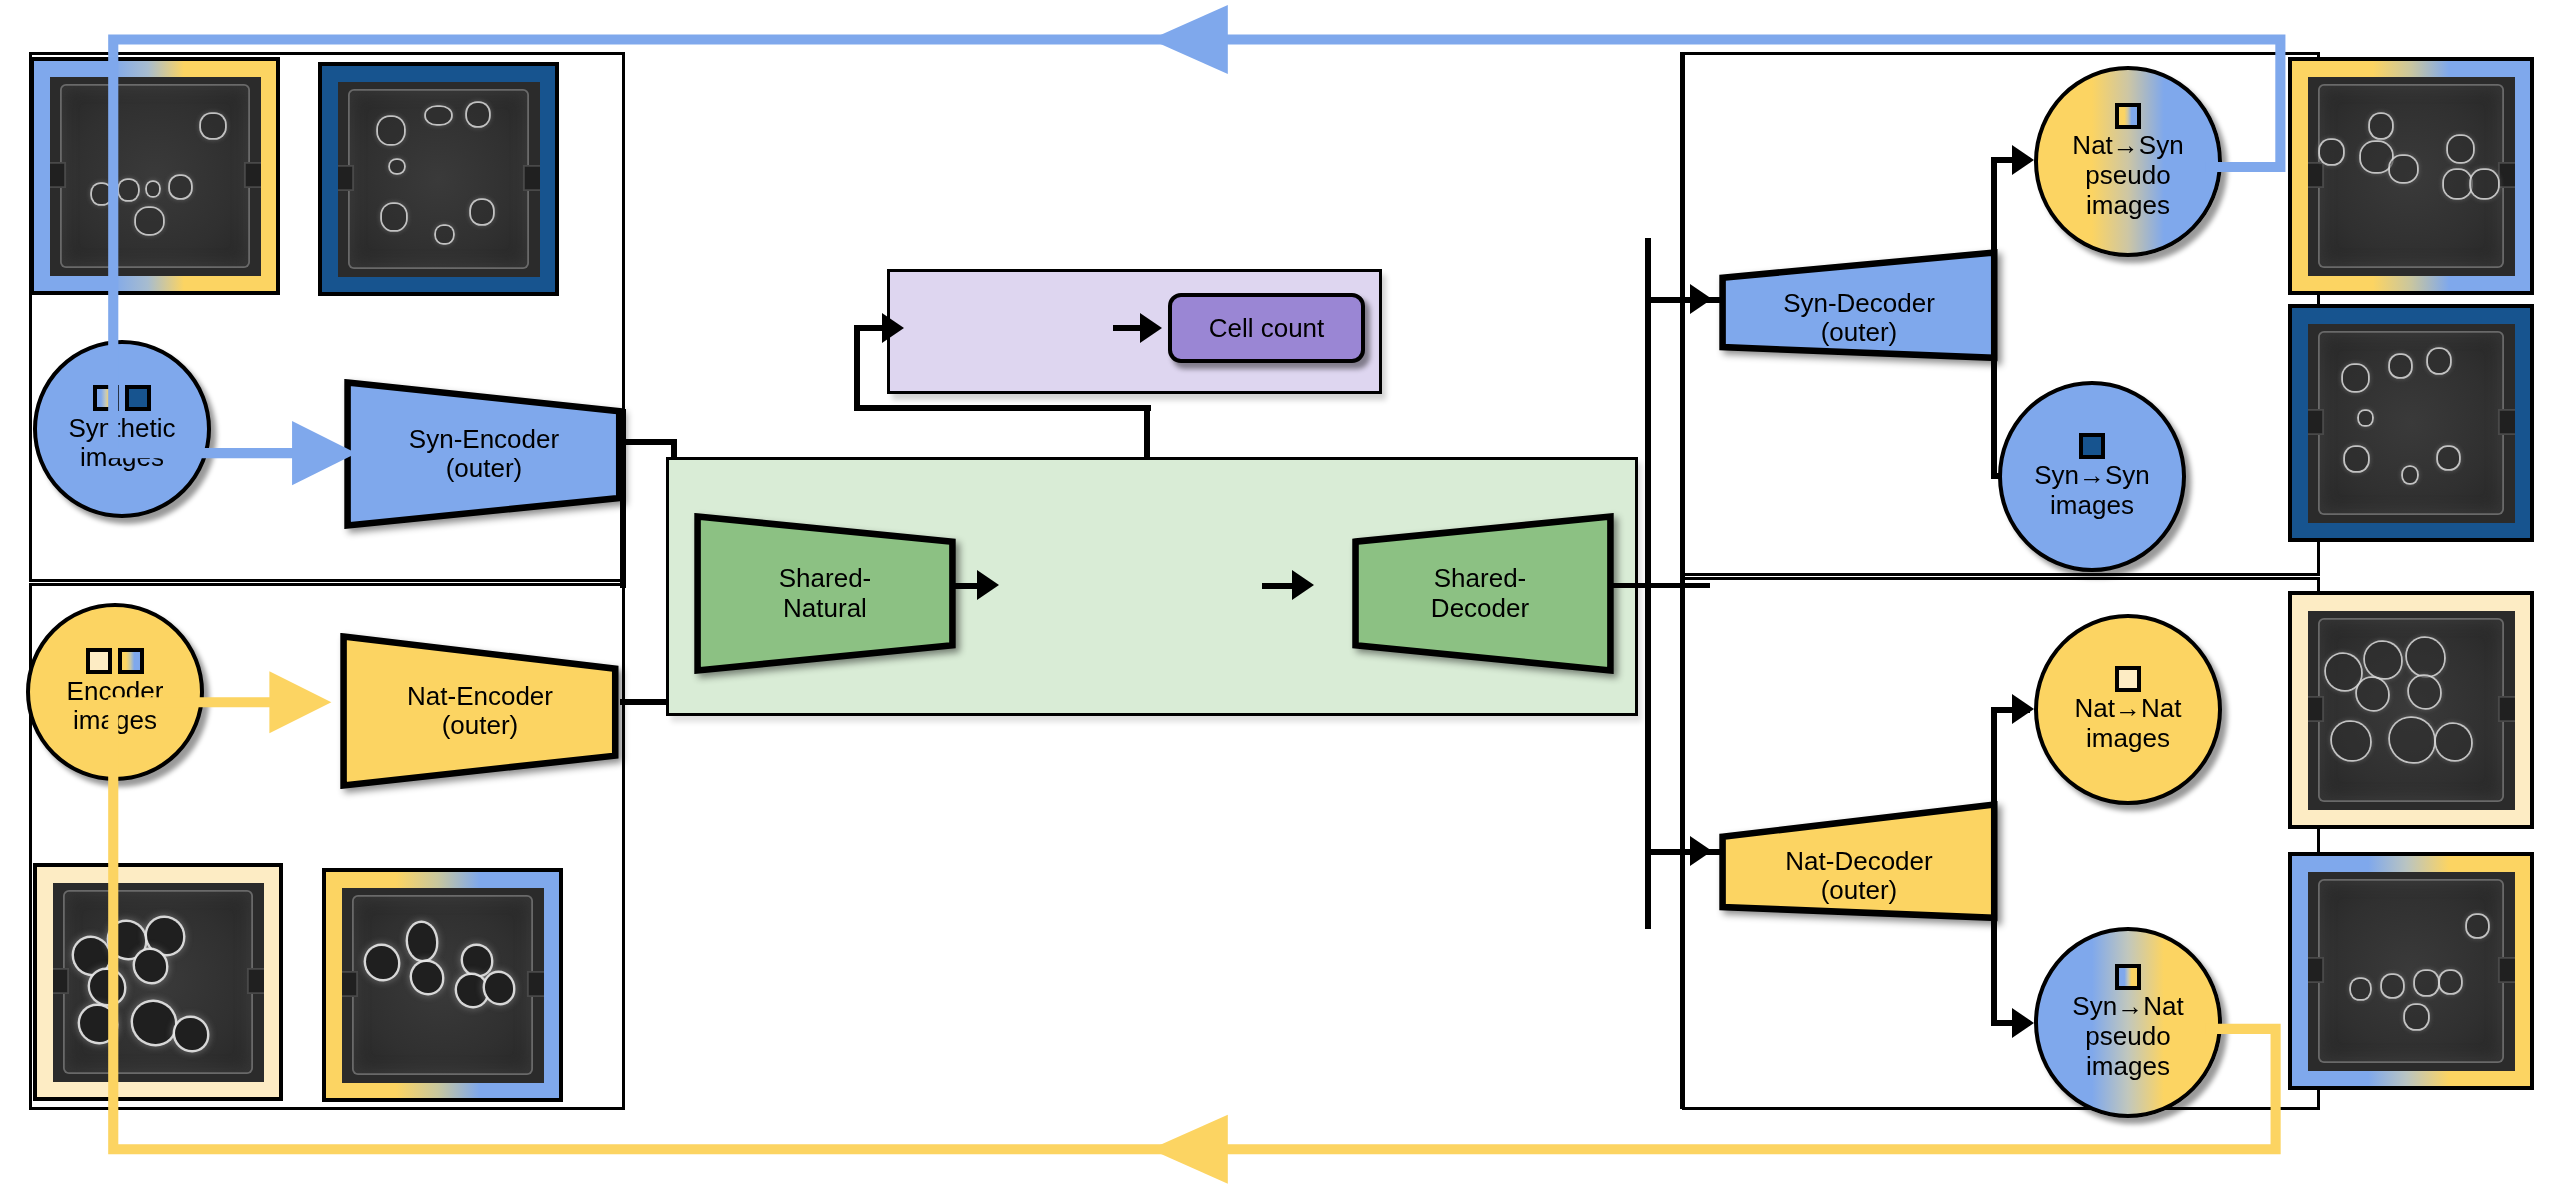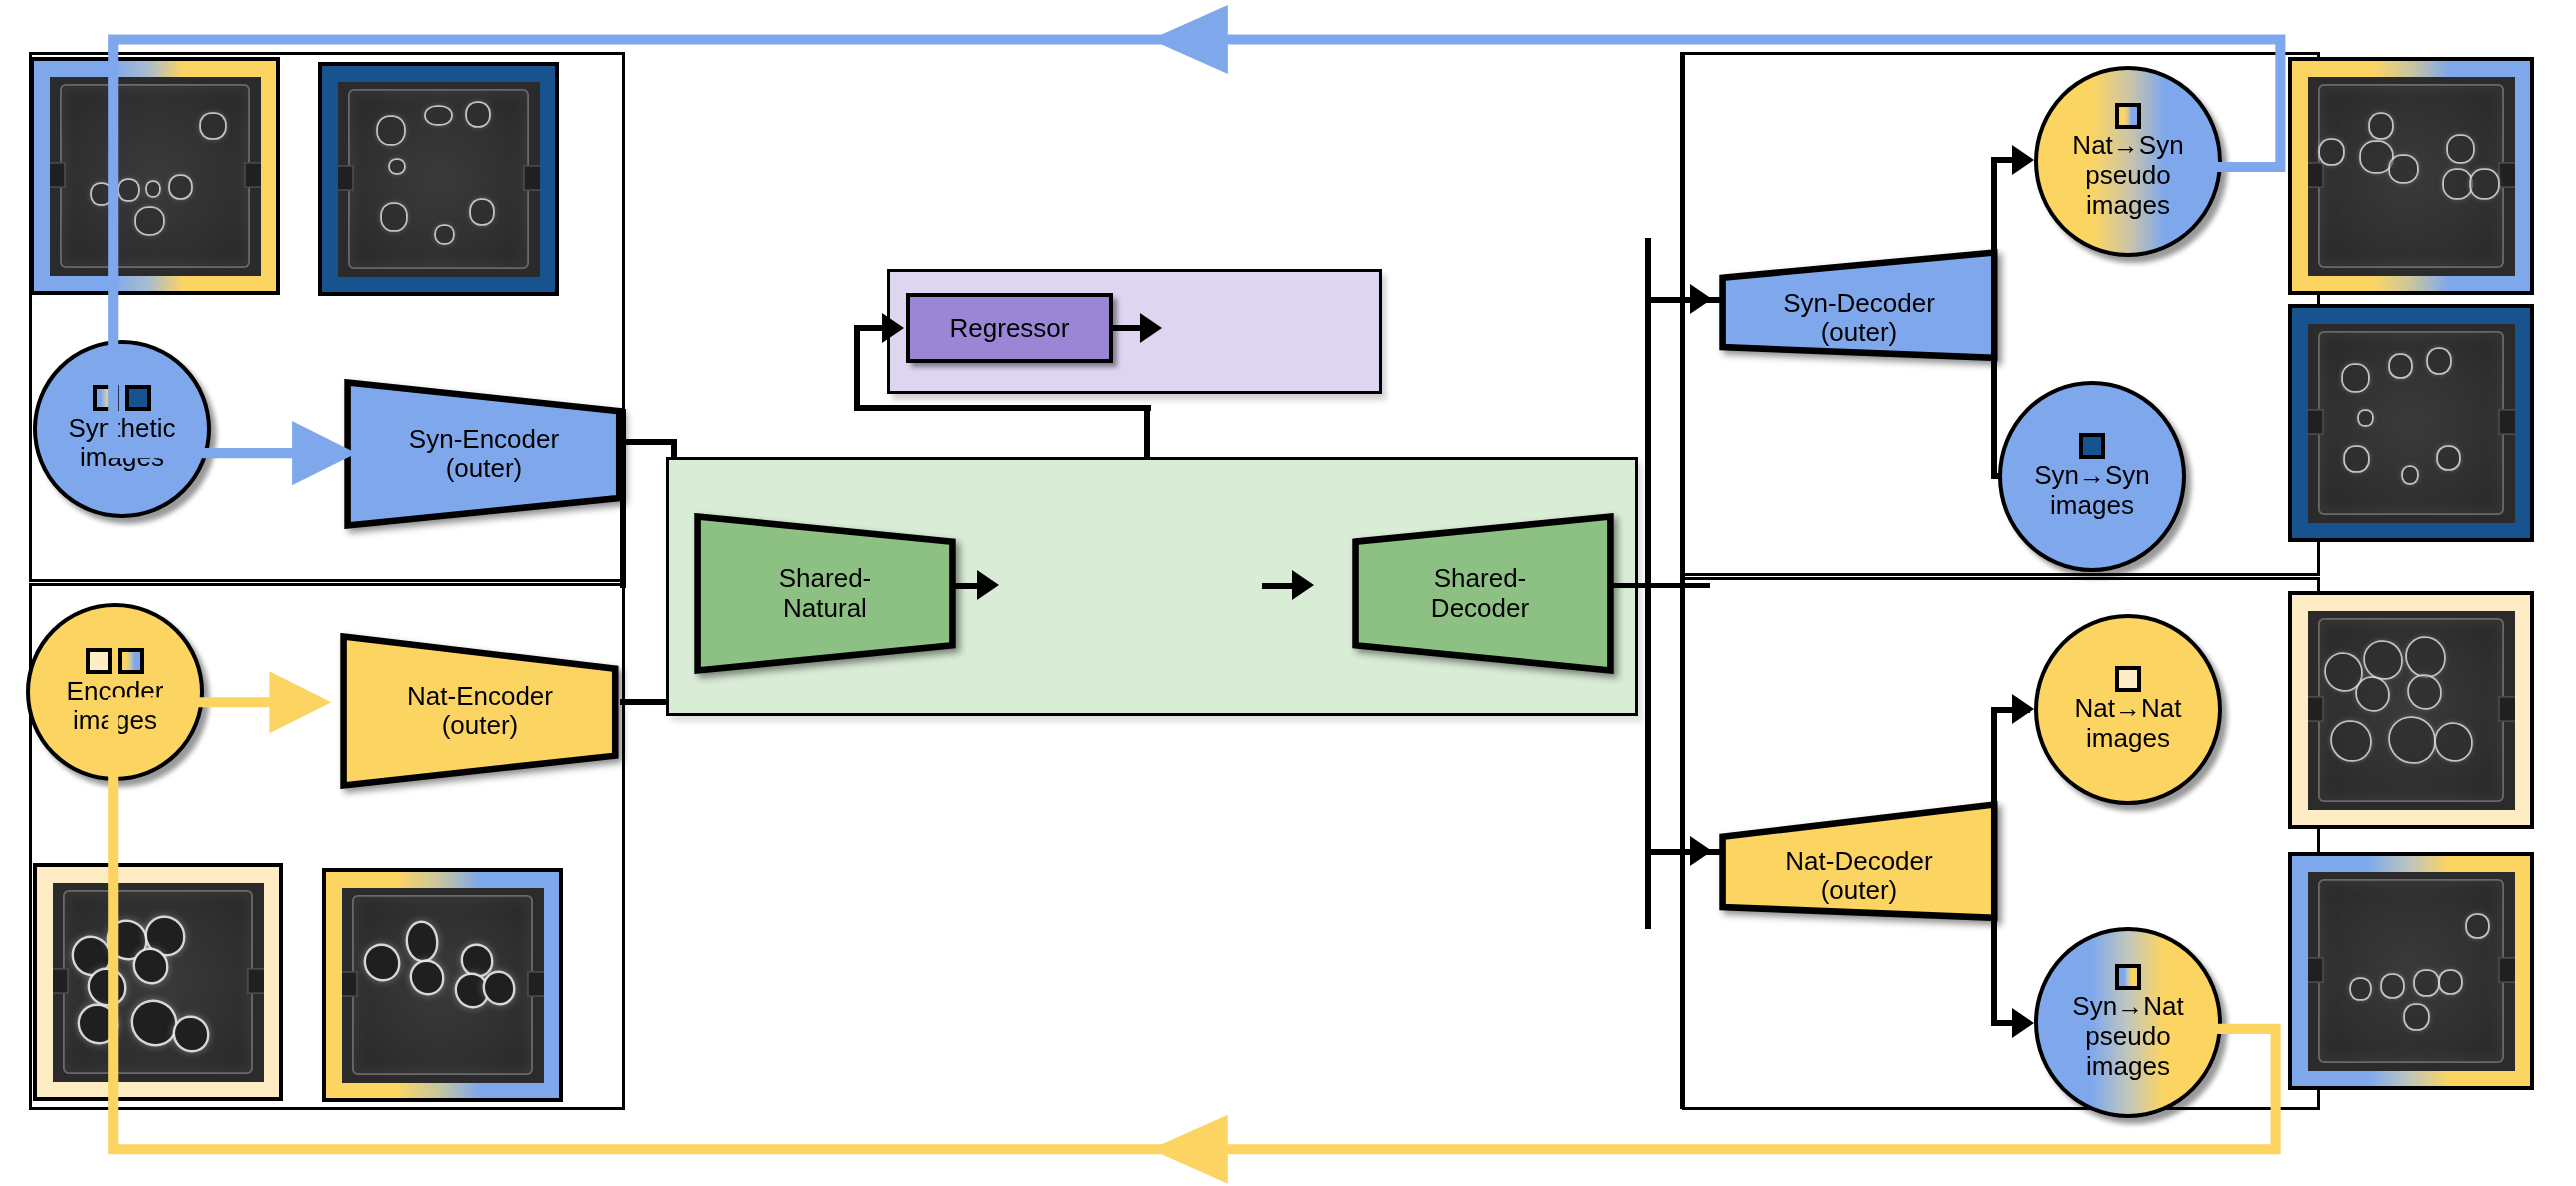--- a/index.html
+++ b/index.html
@@ -226,24 +226,24 @@
 
   <div class="vline" style="left:671px;top:439px;width:6px;height:266px;"></div>
 
   <div class="hline" style="left:671px;top:569px;width:55px;height:6px;"></div>
   <div class="ahead-r" style="left:719px;top:556px;"></div>
 
   <div class="vline" style="left:620px;top:52px;width:6px;height:1057px;opacity:0;"></div>
 
   <div class="panel c-purplebg" style="left:887px;top:269px;width:495px;height:125px;box-shadow:5.4px 6px 5.4px rgba(0,0,0,.18);"></div>
 
-  <div class="rbox c-purple" style="left:906px;top:293px;width:207px;height:70px;">
-    <span>Regressor</span>
-  </div>
-
+
+  <div class="rbox c-purple" style="left:1168px;top:293px;width:197px;height:70px;border-radius:13px;">
+    <span>Cell count</span>
+  </div>
 
   <div class="hline" style="left:1113px;top:325px;width:33px;height:6px;"></div>
   <div class="ahead-r" style="left:1140px;top:313px;"></div>
 
   <div class="vline" style="left:1144px;top:411px;width:6px;height:138px;"></div>
   <div class="hline" style="left:854px;top:405px;width:297px;height:6px;"></div>
   <div class="vline" style="left:854px;top:325px;width:6px;height:86px;"></div>
   <div class="hline" style="left:854px;top:325px;width:36px;height:6px;"></div>
   <div class="ahead-r" style="left:882px;top:313px;"></div>
 

